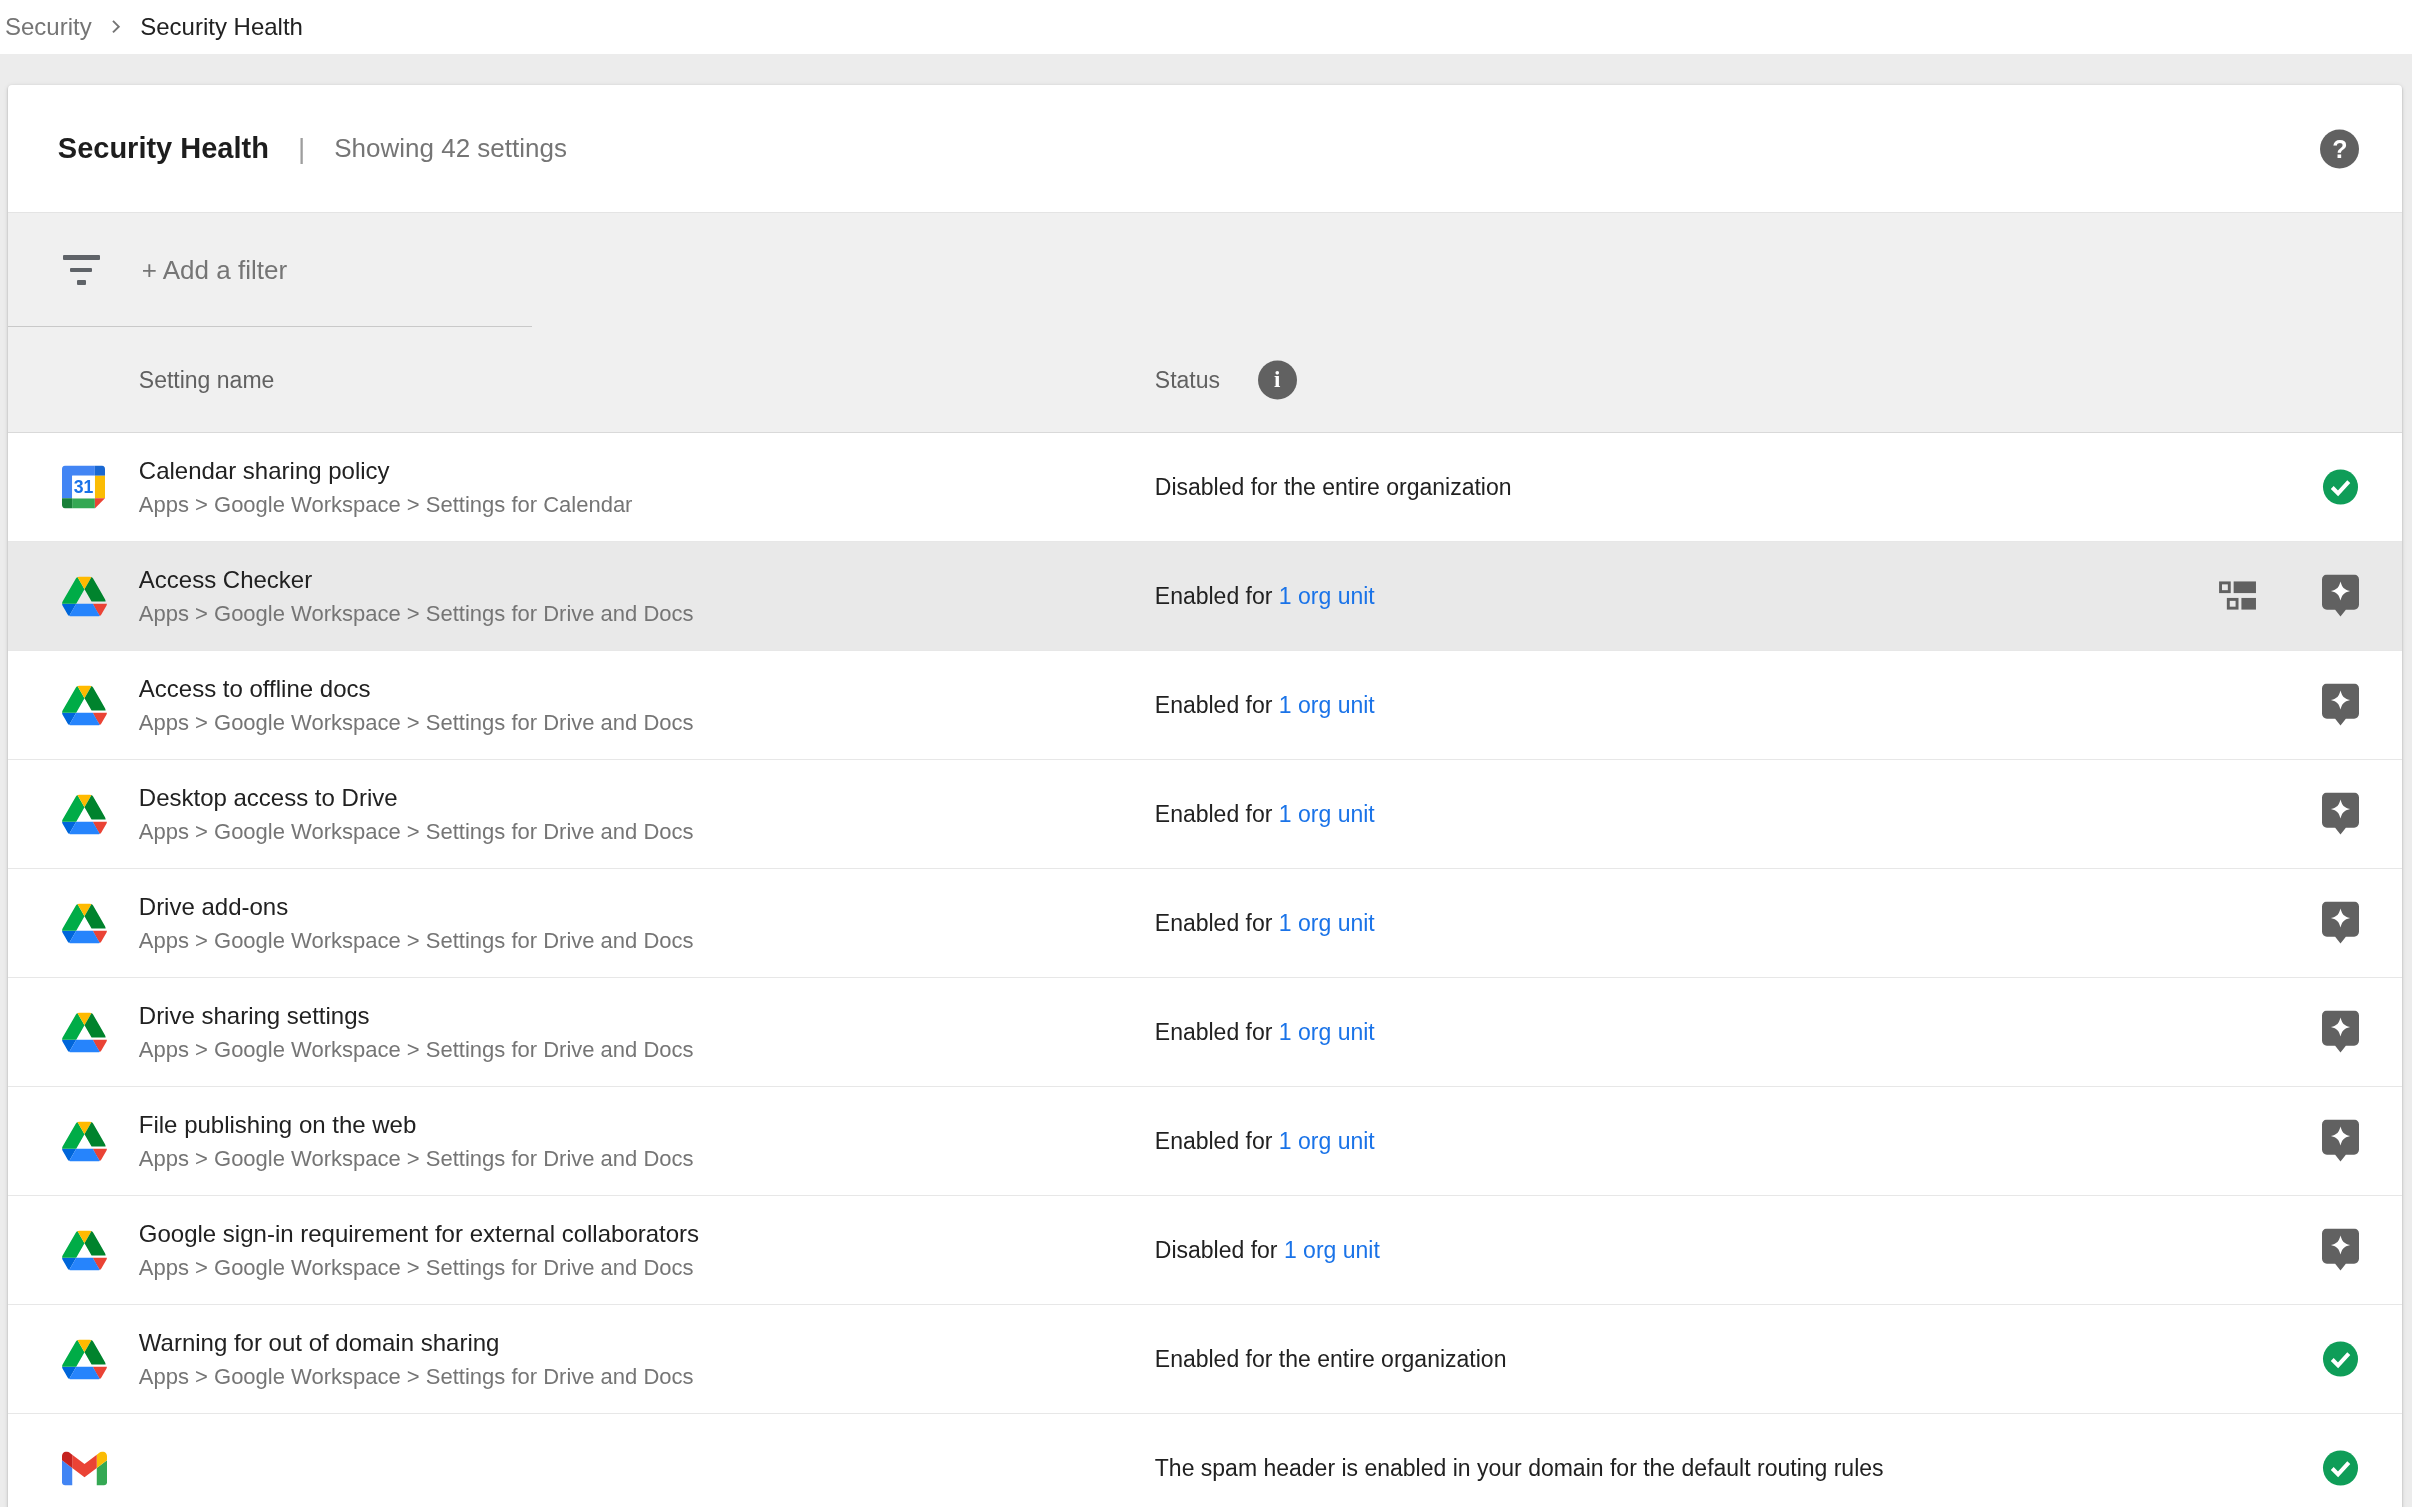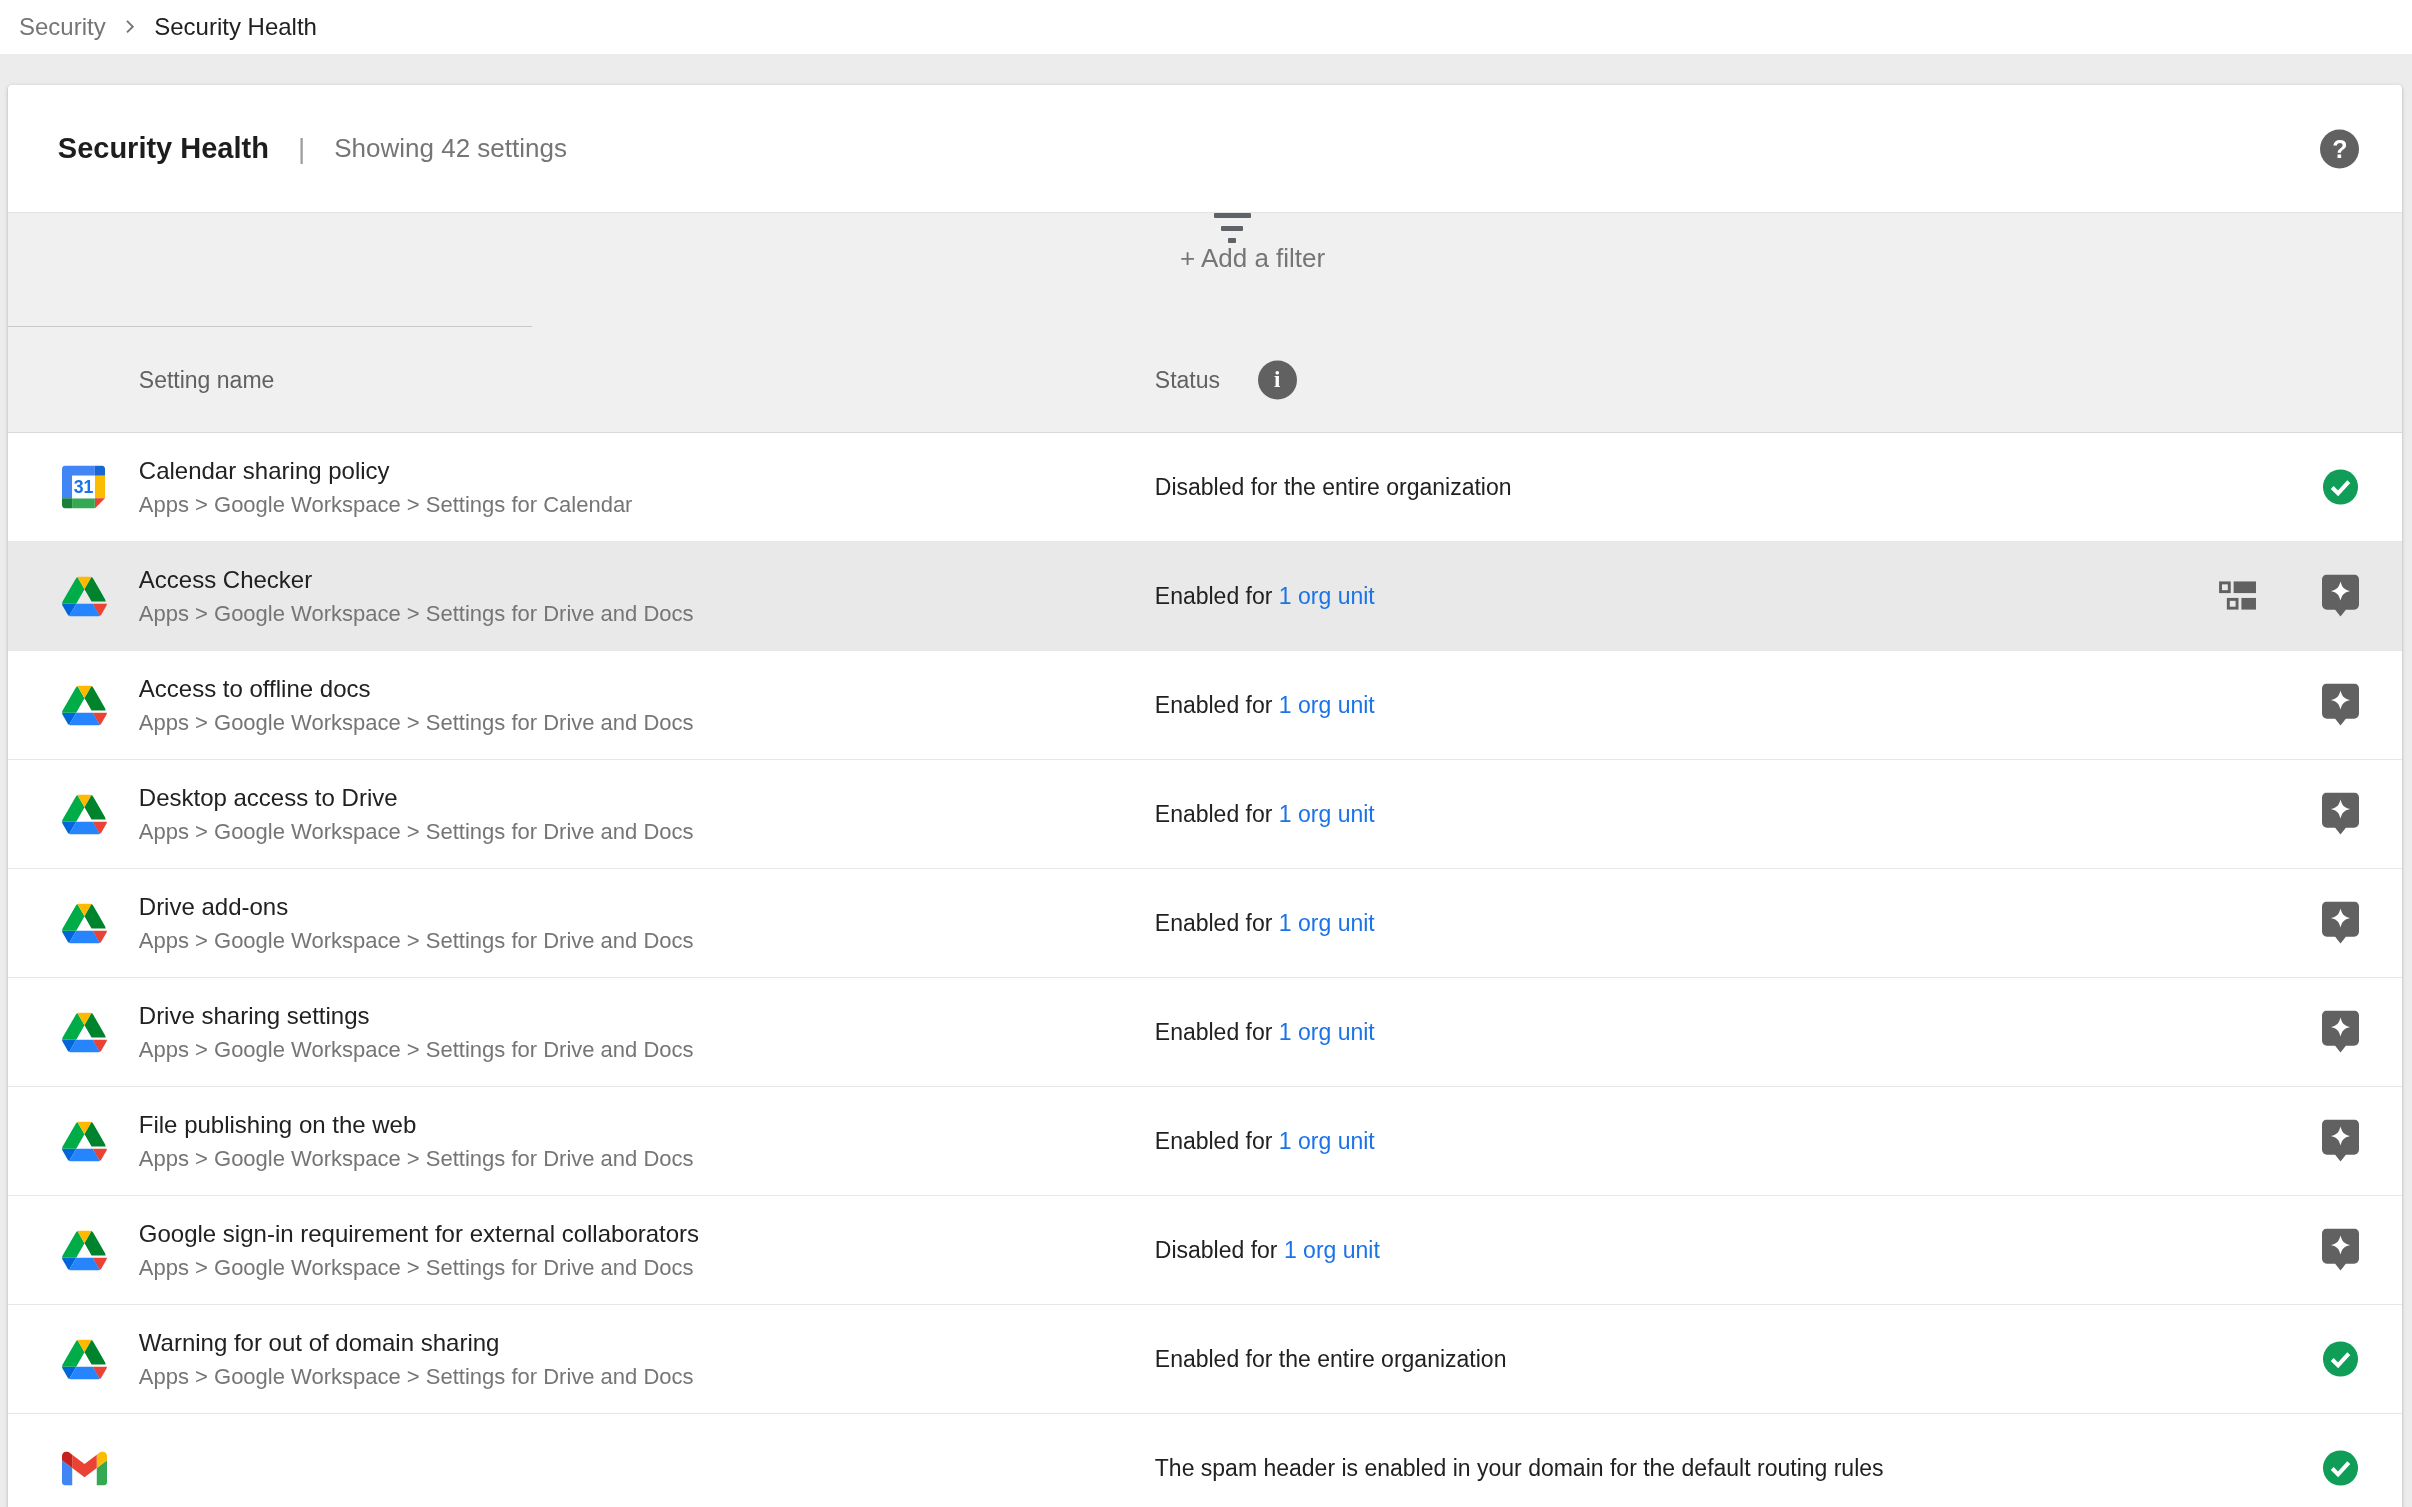--- a/index.html
+++ b/index.html
@@ -8,21 +8,21 @@
     font-family:"Liberation Sans", sans-serif;
     background:#ececec;
     position:relative;
   }
   
   .breadcrumb-bar {
     background:#ffffff;
     height:54px;
     display:flex;
     align-items:center;
-    padding-left:19px;
+    padding-left:5px;
     font-size:24px;
   }
   .crumb-parent { color:#757575; cursor:pointer; }
   .crumb-sep { display:flex; align-items:center; margin:0 13.6px; }
   .crumb-current { color:#212121; }
 
   
   .card {
     position:absolute;
     left:7.8px; right:9.7px; top:85px;
@@ -57,21 +57,20 @@
   }
   
   .filter-section {
     height:115px;
     background:#f0f0f0;
     border-top:1px solid #e4e4e4;
     display:flex;
     align-items:center;
     padding-left:54px;
     position:relative;
-    flex-direction:column;
   }
   .filter-icon { display:flex; flex-direction:column; align-items:center; gap:7.8px; width:39px; }
   .filter-icon span { display:block; height:4.9px; background:#5f6368; border-radius:1px; }
   .filter-icon .b1 { width:37px; }
   .filter-icon .b2 { width:22px; }
   .filter-icon .b3 { width:8.7px; }
   .filter-label { margin-left:41px; font-size:26px; color:#757575; }
   .filter-divider {
     position:absolute;
     left:0; bottom:-1px;

